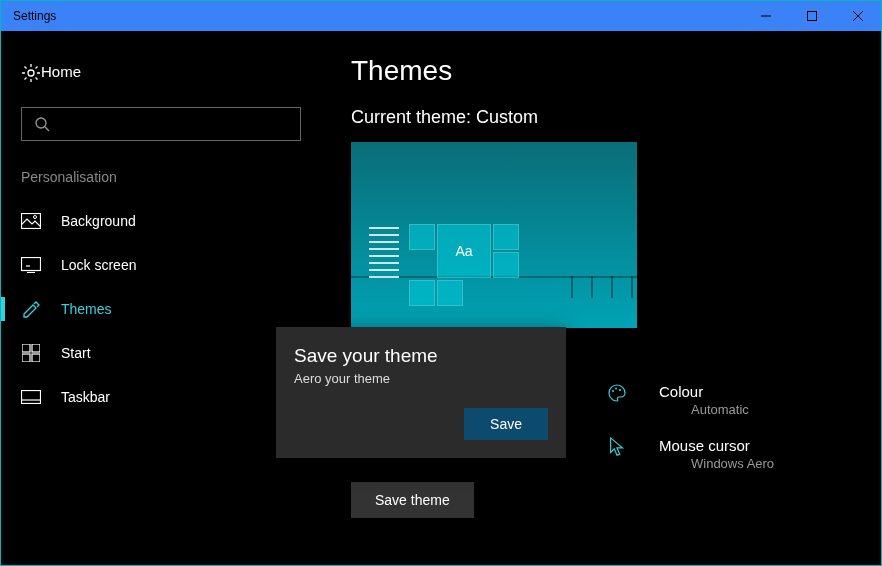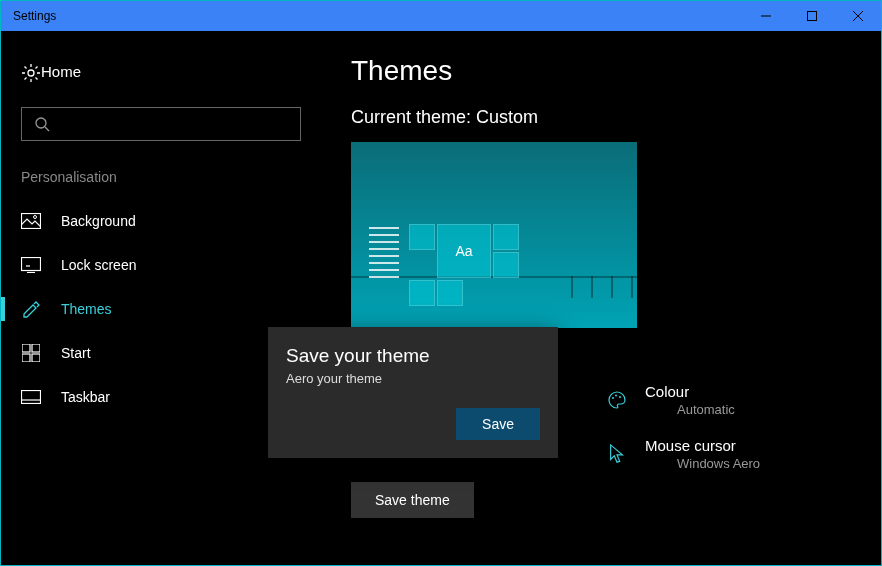--- a/index.html
+++ b/index.html
@@ -23,25 +23,25 @@
     .main { flex:1; padding:24px 30px; color:#fff; }
     .page-title { font-size:28px; font-weight:300; margin-bottom:20px; }
     .subtitle { font-size:18px; font-weight:400; margin-bottom:14px; }
     .preview { width:286px; height:186px; background:linear-gradient(#0a6d78,#00a3b5); position:relative; overflow:hidden; }
     .pier { position:absolute; bottom:50px; left:0; right:0; height:2px; background:rgba(0,0,0,.3); }
     .pillar { position:absolute; bottom:30px; width:2px; height:22px; background:rgba(0,0,0,.35); }
     .start-mock { position:absolute; left:18px; top:80px; width:170px; }
     .sm-line { height:2px; background:rgba(255,255,255,.8); margin:5px 0; width:30px; }
     .sm-tiles { display:flex; gap:2px; margin-top:2px; }
     .sm-tile { background:rgba(0,200,215,.55); border:1px solid rgba(255,255,255,.2); }
-    .opt-row { display:flex; gap:18px; margin-bottom:20px; align-items:center; }
+    .opt-row { display:flex; gap:32px; margin-bottom:20px; align-items:flex-start; }
     .opt-text .t1 { font-size:15px; color:#fff; }
     .opt-text .t2 { font-size:13px; color:#999; margin-top:2px;margin-left:32px; }
     .save-btn { margin-top:8px; background:#333; border:none; color:#fff; padding:10px 24px; font-size:14px; cursor:pointer; }
-    .dialog { position:absolute; left:267px; top:296px; width:290px; background:#2b2b2b; padding:18px; z-index:10; box-shadow:0 4px 20px rgba(0,0,0,.5); }
+    .dialog { position:absolute; left:275px; top:296px; width:290px; background:#2b2b2b; padding:18px; z-index:10; box-shadow:0 4px 20px rgba(0,0,0,.5); }
     .dialog h3 { font-size:19px; font-weight:400; color:#fff; }
     .dialog p { font-size:13px; color:#ddd; margin-top:4px; }
     .dialog-input-wrap { margin-top:12px; border:2px solid #00b7c3; background:#fff; height:34px; display:flex; align-items:center; padding:0 8px; }
     .dialog-input-wrap input { flex:1; border:none; outline:none; font-size:14px; background:transparent; }
     .dialog-input-wrap .clear { cursor:pointer; color:#333; font-size:14px; padding:2px 4px; }
     .dialog-actions { display:flex; justify-content:flex-end; margin-top:22px; }
     .dialog-save { background:#0c4a6e; border:none; color:#fff; padding:8px 26px; font-size:14px; cursor:pointer; }
     .opt-right { position:absolute; left:606px; top:352px; }
     svg { display:block; }
   </style>

